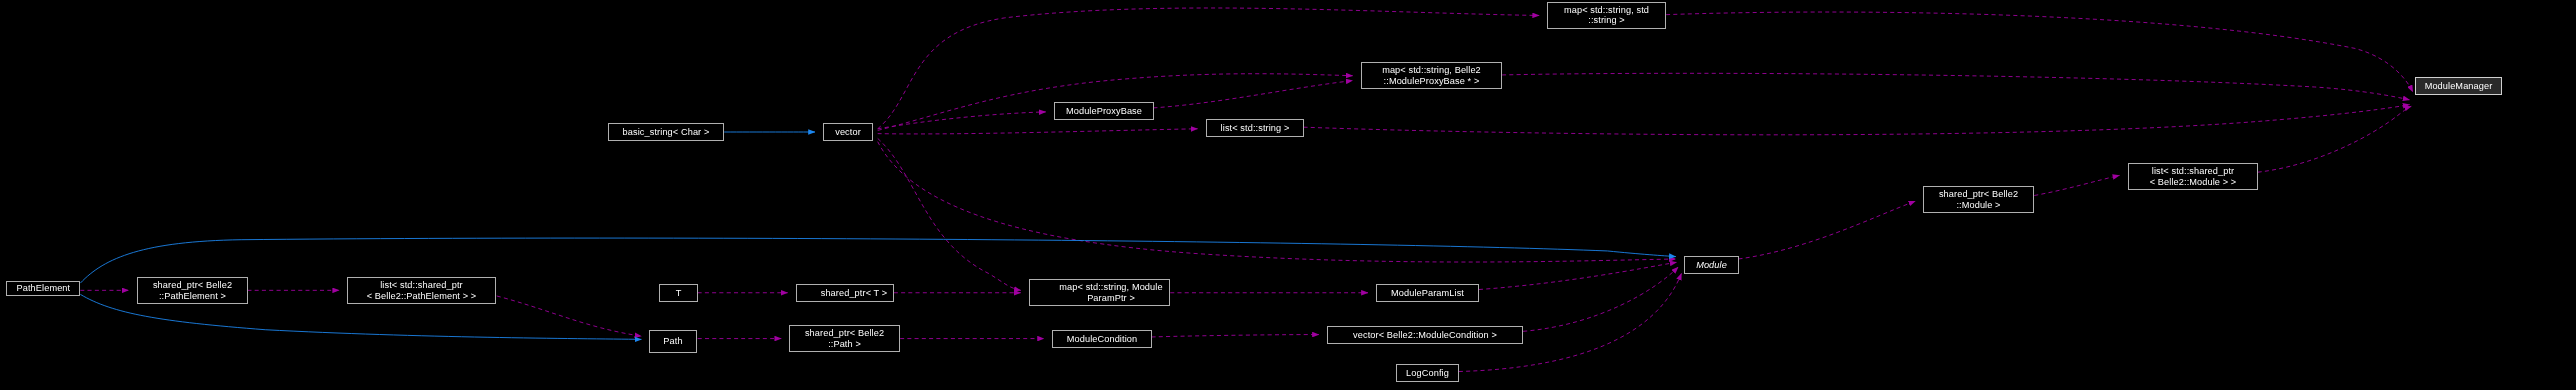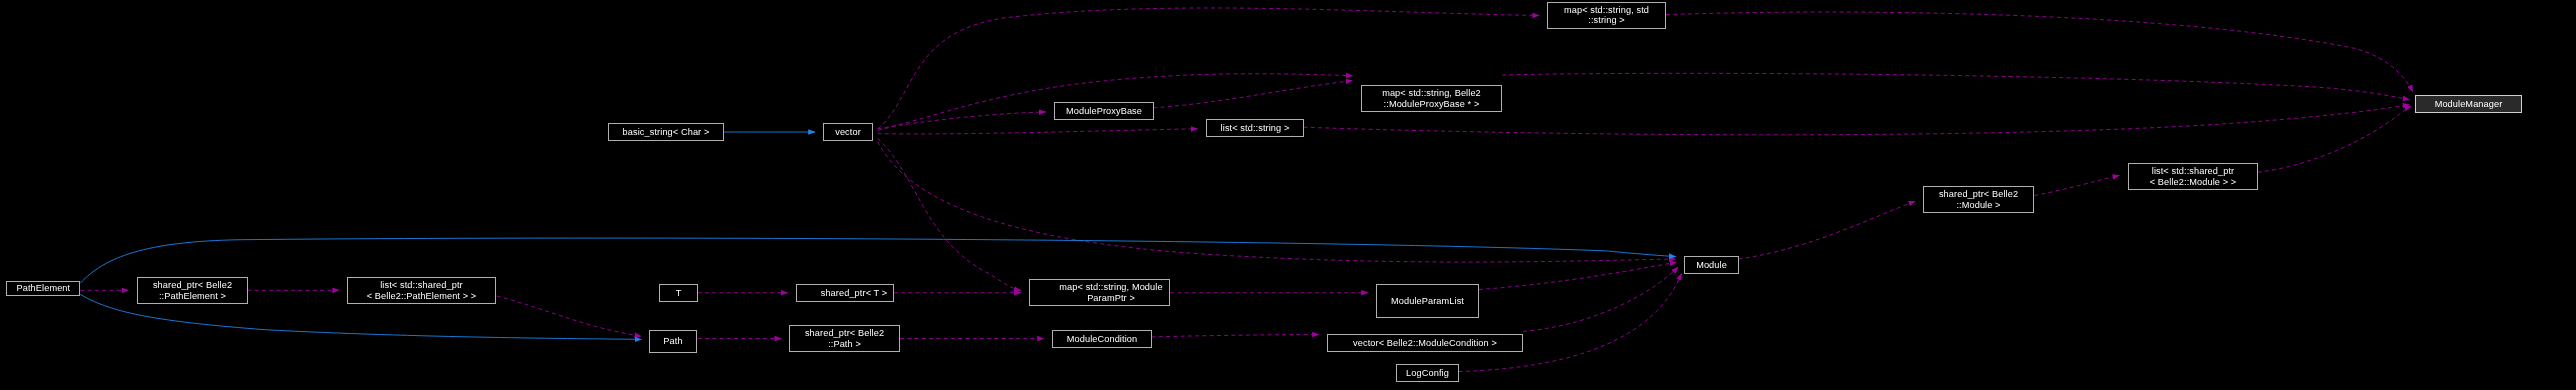--- a/index.html
+++ b/index.html
@@ -116,43 +116,43 @@
       <path d="M901,164 C940,164 995,164 1014,164"></path>
 
       <path d="M100,352 C130,320 180,300 300,298 C900,292 1700,300 2000,312 C2040,316 2070,318 2085,319"></path>
 
       <path d="M100,366 C140,390 200,400 330,410 C520,420 720,421 798,422"></path>
     </g>
   </svg>
 
   <div class="node" style="left:1547px;top:1.6px;width:119px;height:27px;">map&lt; std::string, std
 ::string &gt;</div>
-  <div class="node" style="left:1361px;top:62px;width:141px;height:27px;margin-top:23px;">map&lt; std::string, Belle2
+  <div class="node" style="left:1361px;top:62px;width:141px;height:27px;">map&lt; std::string, Belle2
 ::ModuleProxyBase * &gt;</div>
-  <div class="node current" style="left:2415px;top:95px;width:107px;height:17.7px;">ModuleManager</div>
+  <div class="node current" style="left:2415px;top:77px;width:87px;height:17.7px;">ModuleManager</div>
   <div class="node" style="left:1054px;top:102px;width:100px;height:17.7px;text-align:right;">ModuleProxyBase</div>
   <div class="node" style="left:1206px;top:119px;width:98px;height:17.7px;">list&lt; std::string &gt;</div>
   <div class="node" style="left:608px;top:123px;width:116px;height:17.7px;">basic_string&lt; Char &gt;</div>
   <div class="node" style="left:823px;top:123px;width:50px;height:17.7px;">vector</div>
   <div class="node" style="left:2128px;top:163px;width:130px;height:27px;">list&lt; std::shared_ptr
 &lt; Belle2::Module &gt; &gt;</div>
   <div class="node" style="left:1923px;top:186px;width:111px;height:27px;">shared_ptr&lt; Belle2
 ::Module &gt;</div>
-  <div class="node" style="left:1684px;top:256px;width:55px;height:17.7px;">Module</div>
+  <div class="node" style="left:1684px;top:256px;width:55px;height:17.7px;font-style:italic;">Module</div>
   <div class="node" style="left:6.4px;top:281px;width:74px;height:15px;">PathElement</div>
   <div class="node" style="left:137px;top:277px;width:111px;height:27px;">shared_ptr&lt; Belle2
 ::PathElement &gt;</div>
   <div class="node" style="left:347px;top:277px;width:149px;height:27px;">list&lt; std::shared_ptr
 &lt; Belle2::PathElement &gt; &gt;</div>
   <div class="node" style="left:659px;top:284px;width:39px;height:17.7px;">T</div>
   <div class="node" style="left:796px;top:284px;width:98px;height:17.7px;padding-left:18px;">shared_ptr&lt; T &gt;</div>
   <div class="node" style="left:1029px;top:279px;width:141px;height:27px;padding-left:23px;">map&lt; std::string, Module
 ParamPtr &gt;</div>
-  <div class="node" style="left:1376px;top:284px;width:103px;height:34px;">ModuleParamList</div>
+  <div class="node" style="left:1376px;top:284px;width:103px;height:18px;">ModuleParamList</div>
   <div class="node" style="left:649px;top:330px;width:48px;height:23px;">Path</div>
   <div class="node" style="left:789px;top:325px;width:111px;height:27px;">shared_ptr&lt; Belle2
 ::Path &gt;</div>
   <div class="node" style="left:1052px;top:330px;width:100px;height:17.7px;">ModuleCondition</div>
-  <div class="node" style="left:1327px;top:334px;width:196px;height:17.7px;">vector&lt; Belle2::ModuleCondition &gt;</div>
+  <div class="node" style="left:1327px;top:326px;width:196px;height:17.7px;">vector&lt; Belle2::ModuleCondition &gt;</div>
   <div class="node" style="left:1396px;top:364px;width:63px;height:17.7px;">LogConfig</div>
 
 </div>
 
 
 </body></html>

